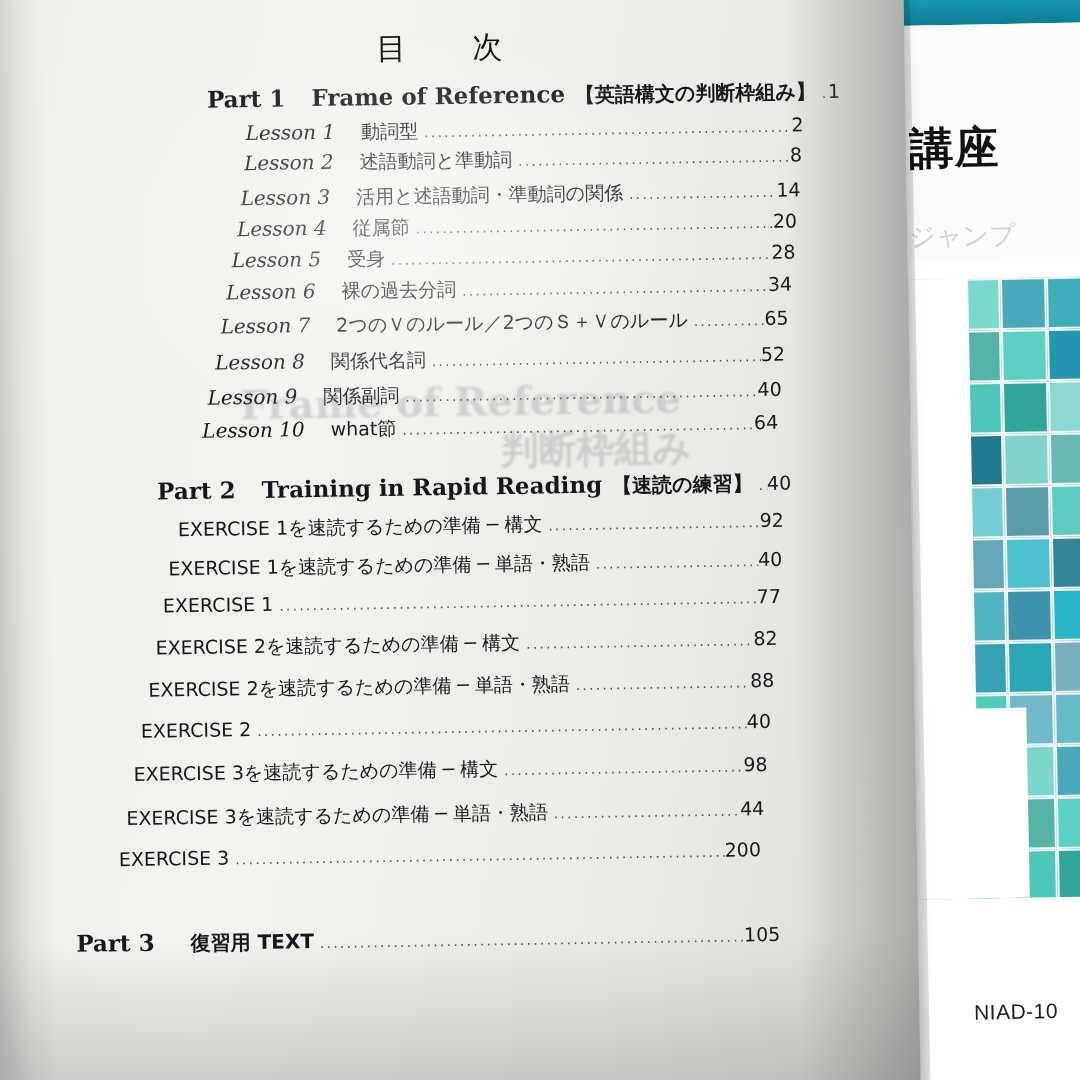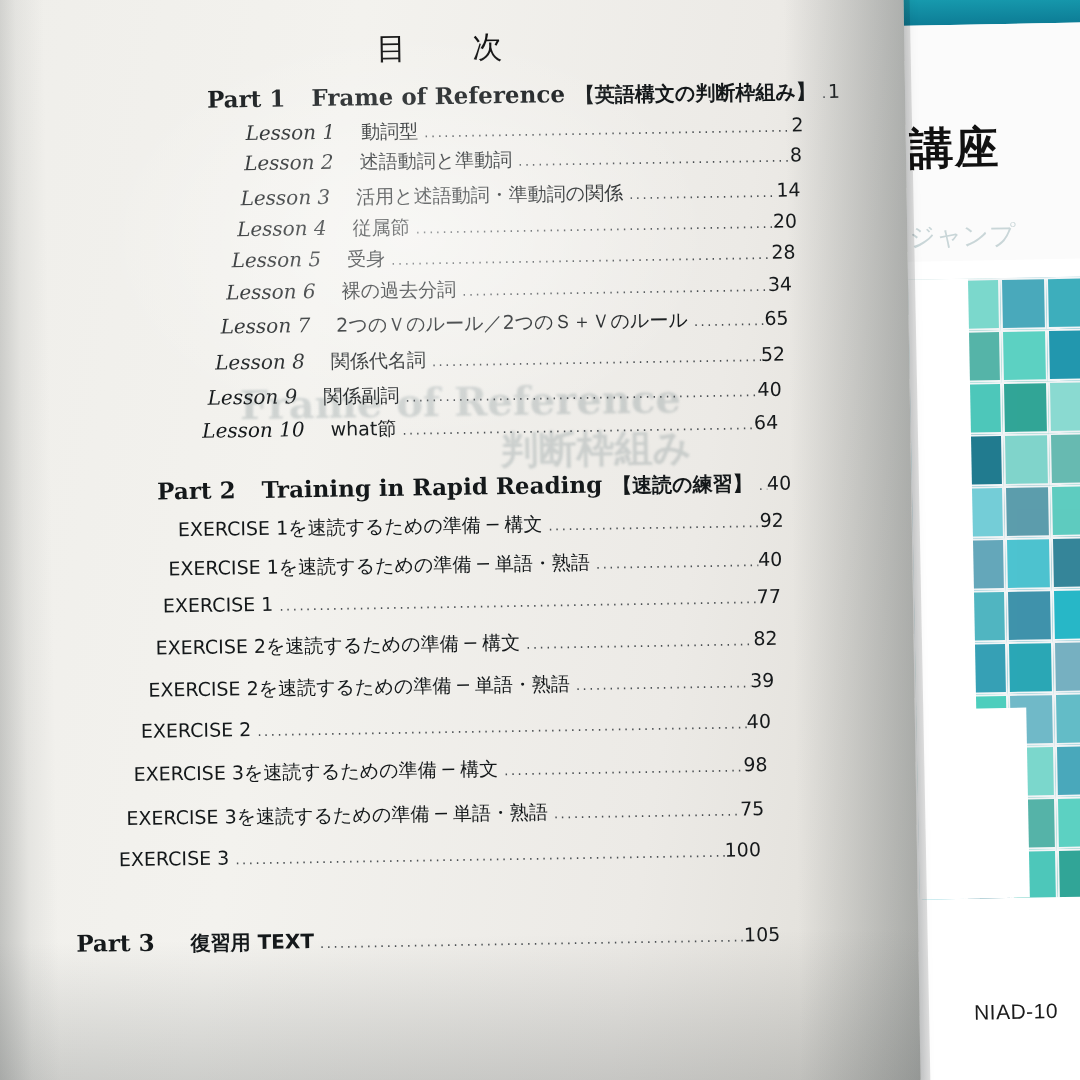--- a/index.html
+++ b/index.html
@@ -392,41 +392,41 @@
           <span class="e-page">77</span>
         </div>
         <div class="entry exercise" style="left: 172px; top: 645px; width: 622px;">
           <span class="e-label"><span class="ex-text">EXERCISE  2を速読するための準備 ─ 構文</span></span>
           <span class="dots" style="flex: 1 1 auto;">..........................................................................................</span>
           <span class="e-page">82</span>
         </div>
         <div class="entry exercise" style="left: 164px; top: 687px; width: 626px;">
           <span class="e-label"><span class="ex-text">EXERCISE  2を速読するための準備 ─ 単語・熟語</span></span>
           <span class="dots" style="flex: 1 1 auto;">..........................................................................................</span>
-          <span class="e-page">39</span>
+          <span class="e-page">88</span>
         </div>
         <div class="entry exercise" style="left: 156px; top: 729px; width: 630px;">
           <span class="e-label"><span class="ex-text">EXERCISE  2</span></span>
           <span class="dots" style="flex: 1 1 auto;">..........................................................................................</span>
           <span class="e-page">40</span>
         </div>
         <div class="entry exercise" style="left: 148px; top: 771px; width: 634px;">
           <span class="e-label"><span class="ex-text">EXERCISE  3を速読するための準備 ─ 構文</span></span>
           <span class="dots" style="flex: 1 1 auto;">..........................................................................................</span>
           <span class="e-page">98</span>
         </div>
         <div class="entry exercise" style="left: 140px; top: 815px; width: 638px;">
           <span class="e-label"><span class="ex-text">EXERCISE  3を速読するための準備 ─ 単語・熟語</span></span>
           <span class="dots" style="flex: 1 1 auto;">..........................................................................................</span>
-          <span class="e-page">75</span>
+          <span class="e-page">44</span>
         </div>
         <div class="entry exercise" style="left: 132px; top: 857px; width: 642px;">
           <span class="e-label"><span class="ex-text">EXERCISE  3</span></span>
           <span class="dots" style="flex: 1 1 auto;">..........................................................................................</span>
-          <span class="e-page">100</span>
+          <span class="e-page">200</span>
         </div>
         <div class="entry part-head" style="left: 88px; top: 938px; width: 704px;">
           <span class="e-label"><span class="part-no">Part 3</span><span class="part-ja">復習用 TEXT</span></span>
           <span class="dots" style="flex: 1 1 auto;">..........................................................................................</span>
           <span class="e-page">105</span>
         </div>
       </div>
 
     <div class="page-glare"></div>
     <div class="page-shadow-left"></div>

